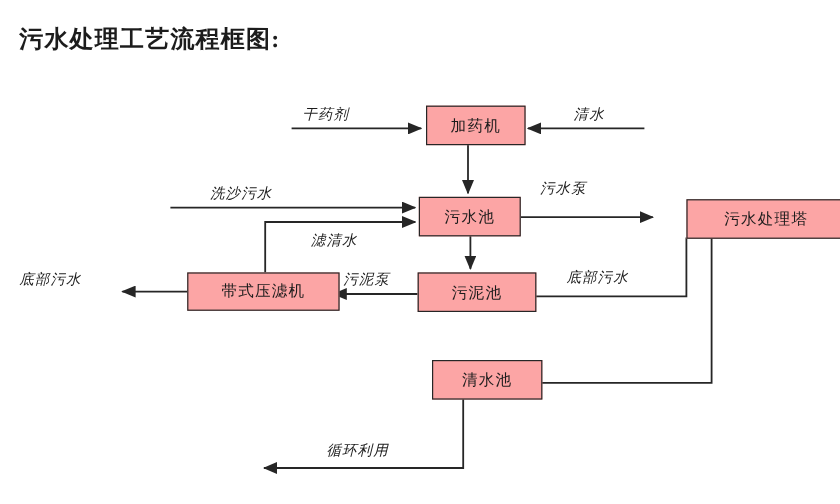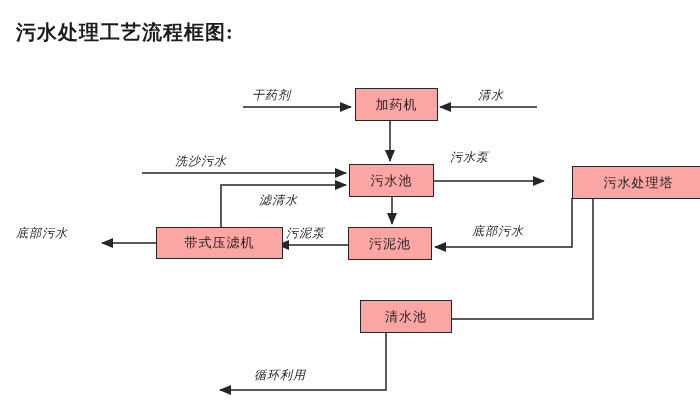--- a/index.html
+++ b/index.html
@@ -52,28 +52,28 @@
 </div>
 <div class="box" style="left:349px;top:164px;width:85px;height:33px">
   <span>污水池</span>
 </div>
 <div class="box" style="left:572px;top:166px;width:133px;height:33px">
   <span>污水处理塔</span>
 </div>
 <div class="box" style="left:156px;top:227px;width:127px;height:32px">
   <span>带式压滤机</span>
 </div>
-<div class="box" style="left:348px;top:227px;width:84px;height:33px">
+<div class="box" style="left:348px;top:227px;width:99px;height:33px">
   <span>污泥池</span>
 </div>
 <div class="box" style="left:360px;top:300px;width:92px;height:33px">
   <span>清水池</span>
 </div>
 
 <span class="lbl" style="left:252px;top:85px">干药剂</span>
 <span class="lbl" style="left:478px;top:85px">清水</span>
 <span class="lbl" style="left:175px;top:151px">洗沙污水</span>
 <span class="lbl" style="left:259px;top:190px">滤清水</span>
 <span class="lbl" style="left:450px;top:147px">污水泵</span>
 <span class="lbl" style="left:286px;top:223px">污泥泵</span>
 <span class="lbl" style="left:16px;top:223px">底部污水</span>
 <span class="lbl" style="left:472px;top:221px">底部污水</span>
-<span class="lbl" style="left:254px;top:365px">循环利用</span>
+<span class="lbl" style="left:272px;top:365px">循环利用</span>
 
 </body></html>

